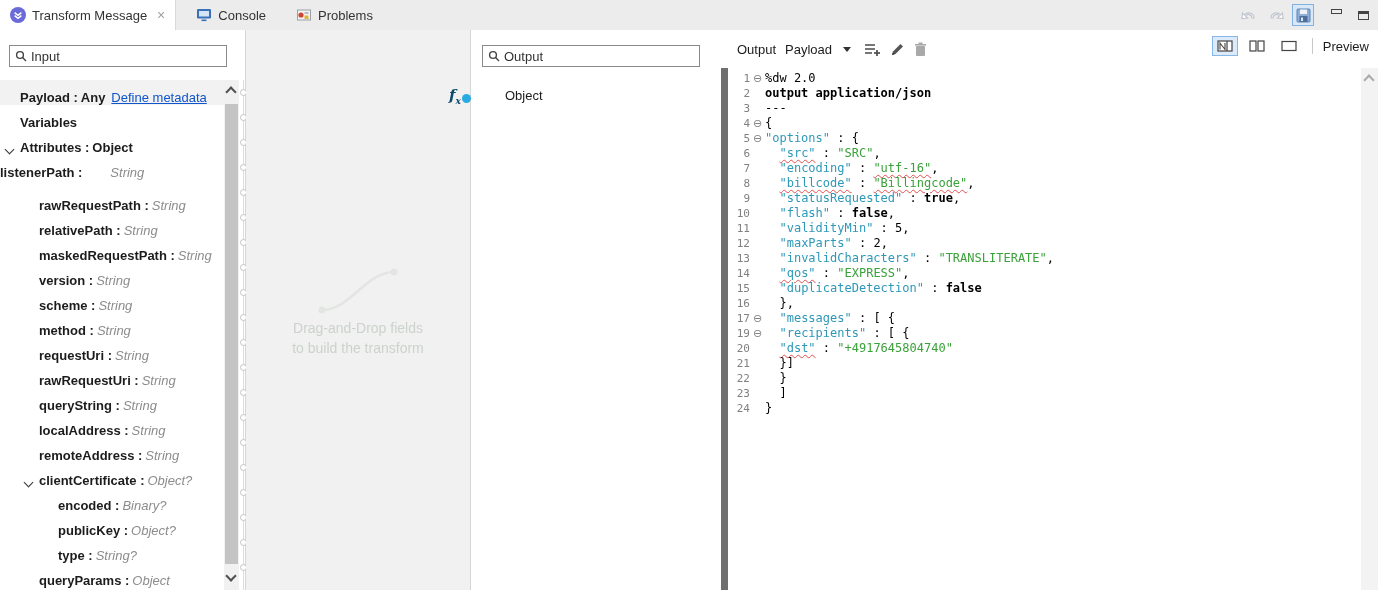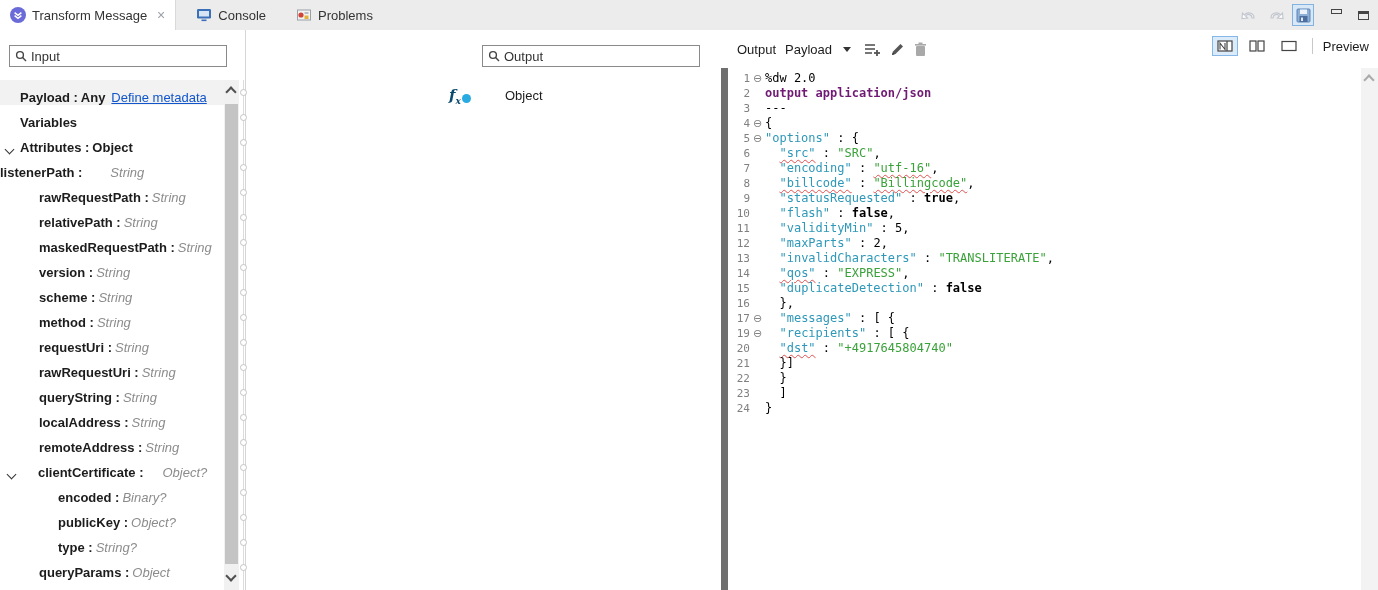--- a/index.html
+++ b/index.html
@@ -81,21 +81,21 @@
   .code { position:absolute; top:38px; left:0; right:17px; bottom:0; background:#fff; padding-top:3px;
     font-family:"DejaVu Sans Mono","Liberation Mono",monospace; font-size:12px; line-height:15px; }
   .cl { height:15px; display:flex; white-space:pre; }
   .ln { flex:none; width:22px; text-align:right; color:#808080; font-size:11px; }
   .fold { flex:none; width:15px; text-align:center; color:#808080; font-size:11px;
     font-family:"DejaVu Sans",sans-serif; line-height:15px; }
   .ct { flex:none; }
   .tk-p { color:#000; }
   .tk-key { color:#2e98b8; }
   .tk-str { color:#3aa23a; }
-  .tk-kw { color:#701a75; font-weight:bold; }
+  .tk-kw { color:#000000; font-weight:bold; }
   .tk-bool { color:#000; font-weight:bold; }
   .tk-num { color:#000; }
   .sq { text-decoration:underline wavy #e25050; text-decoration-thickness:1px; text-underline-offset:2px; }
 
   
   .escroll { position:absolute; right:0; top:38px; bottom:0; width:17px; background:#f3f3f3; }
   .escroll .sarrow.up { border-color:#aaa; left:4px; }
 </style>
 </head>
 <body>
@@ -185,21 +185,21 @@
         </div>
         <div class="trow" style="padding-left: 6px;">
           <span class="chev"></span>
           <span class="tname">Attributes :</span>
           <span class="ttype-dark">Object</span>
         </div>
         <div class="trow" style=" gap: 25px;">
           <span class="tname">listenerPath :</span>
           <span class="ttype">String</span>
         </div>
-        <div class="trow" style="padding-left: 39px;">
+        <div class="trow" style="padding-left: 39px; margin-top: 8px;">
           <span class="tname">rawRequestPath :</span>
           <span class="ttype">String</span>
         </div>
         <div class="trow" style="padding-left: 39px;">
           <span class="tname">relativePath :</span>
           <span class="ttype">String</span>
         </div>
         <div class="trow" style="padding-left: 39px;">
           <span class="tname">maskedRequestPath :</span>
           <span class="ttype">String</span>
@@ -229,21 +229,21 @@
           <span class="ttype">String</span>
         </div>
         <div class="trow" style="padding-left: 39px;">
           <span class="tname">localAddress :</span>
           <span class="ttype">String</span>
         </div>
         <div class="trow" style="padding-left: 39px;">
           <span class="tname">remoteAddress :</span>
           <span class="ttype">String</span>
         </div>
-        <div class="trow" style="padding-left: 8px; gap: 16px;">
+        <div class="trow" style="padding-left: 25px;">
           <span class="chev"></span>
           <span class="tname">clientCertificate :</span>
           <span class="ttype">Object?</span>
         </div>
         <div class="trow" style="padding-left: 58px;">
           <span class="tname">encoded :</span>
           <span class="ttype">Binary?</span>
         </div>
         <div class="trow" style="padding-left: 58px;">
           <span class="tname">publicKey :</span>
@@ -281,20 +281,33 @@
       <span class="adot" style="top: 309px;"></span>
       <span class="adot" style="top: 334px;"></span>
       <span class="adot" style="top: 359px;"></span>
       <span class="adot" style="top: 384px;"></span>
       <span class="adot" style="top: 409px;"></span>
       <span class="adot" style="top: 434px;"></span>
       <span class="adot" style="top: 459px;"></span>
       <span class="adot" style="top: 484px;"></span>
     </div>
 
+  <div class="panel-mapper">
+    <span class="curve-icon">
+      <svg width="92" height="58" viewBox="0 0 92 58">
+        <path d="M10 48 C 38 48, 54 10, 82 10" fill="none" stroke="#e3e5e3" stroke-width="2.5"></path>
+        <circle cx="10" cy="48" r="3.5" fill="#e3e5e3"></circle>
+        <circle cx="82" cy="10" r="3.5" fill="#e3e5e3"></circle>
+      </svg>
+    </span>
+    <div class="map-hint">
+      <div>Drag-and-Drop fields</div>
+      <div>to build the transform</div>
+    </div>
+  </div>
 
   <div class="panel-output">
     <div class="searchbox" style="left:11px;">
       <span style="display:flex;">
         <svg width="12" height="12" viewBox="0 0 12 12">
           <circle cx="5" cy="5" r="3.4" fill="none" stroke="#444" stroke-width="1.4"></circle>
           <line x1="7.6" y1="7.6" x2="11" y2="11" stroke="#444" stroke-width="1.4"></line>
         </svg>
       </span>
       <input placeholder="Output" style="">

